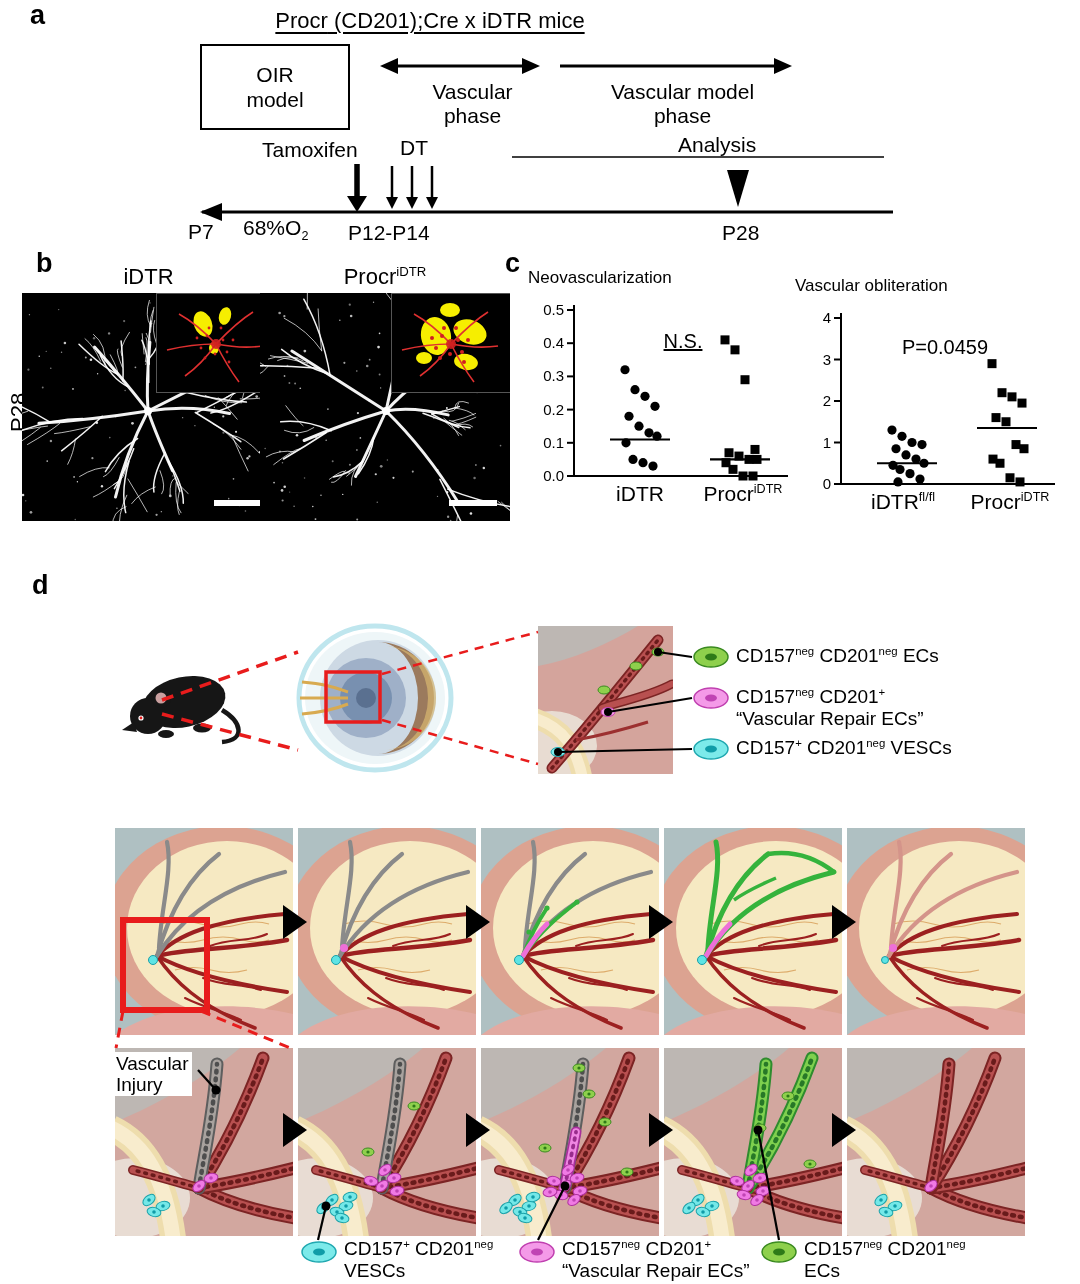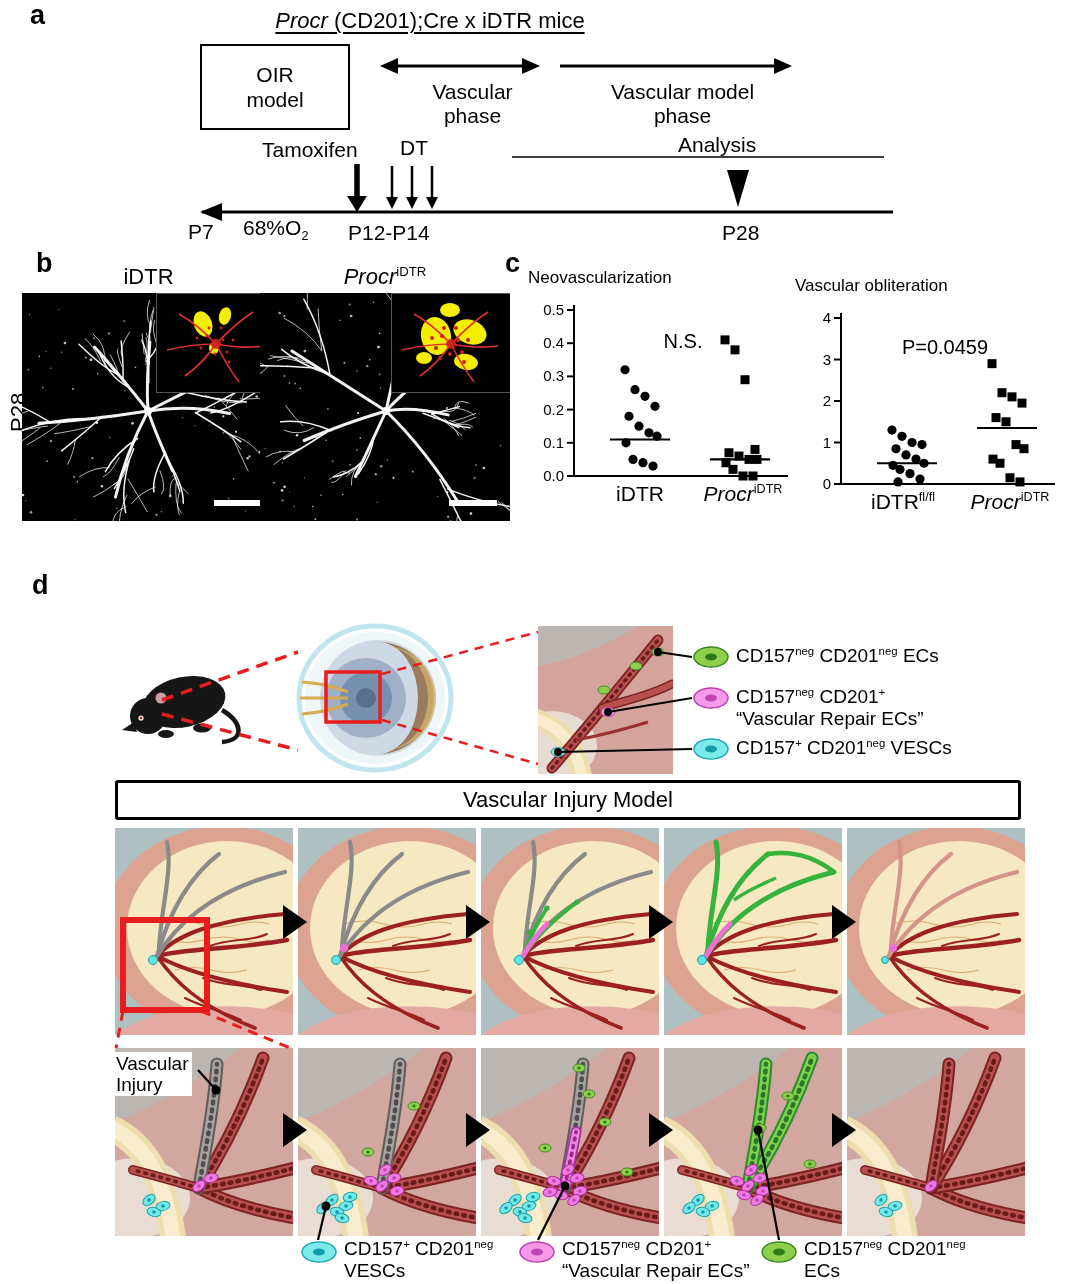--- a/index.html
+++ b/index.html
@@ -1,21 +1,21 @@
 <!DOCTYPE html>
 <html><head>
 <meta charset="utf-8">
 <style>
   html,body{margin:0;padding:0;background:#fff;}
   .root{position:relative;width:1080px;height:1284px;background:#fff;
         font-family:"Liberation Sans",sans-serif;color:#000;overflow:hidden;}
   .abs{position:absolute;}
   svg{display:block;font-family:inherit;}
   .plabel{font-weight:700;font-size:27px;line-height:1;}
-  .it{font-style:italic;}
+  .it{}
   sup{font-size:0.6em;line-height:0;}
   sub{font-size:0.6em;line-height:0;}
   .t21{font-size:21px;line-height:1.15;}
   .t19{font-size:19px;line-height:22px;white-space:nowrap;}
   .ctr{text-align:center;}
   .fig-title{font-size:22px;text-decoration:underline;text-underline-offset:4px;white-space:nowrap;}
   .oirbox{border:2.5px solid #000;display:flex;flex-direction:column;align-items:center;justify-content:center;font-size:21px;line-height:1.2;}
   .bimg{background:#000;overflow:hidden;}
   .binset{position:absolute;background:#000;border:1px solid #555;}
   .scalebar{position:absolute;background:#fff;width:48px;height:6px;}
@@ -489,21 +489,21 @@
         <rect x="196.5" y="150.26" width="9" height="9" fill="#000"></rect>
         <rect x="206.5" y="153.58" width="9" height="9" fill="#000"></rect>
         <rect x="216.5" y="156.9" width="9" height="9" fill="#000"></rect>
         <rect x="224.5" y="156.9" width="9" height="9" fill="#000"></rect>
         <rect x="193.5" y="160.22" width="9" height="9" fill="#000"></rect>
         <rect x="200.5" y="166.86" width="9" height="9" fill="#000"></rect>
         <rect x="210.5" y="173.5" width="9" height="9" fill="#000"></rect>
         <rect x="220.5" y="173.5" width="9" height="9" fill="#000"></rect>
         <line x1="182" y1="161.4" x2="242" y2="161.4" stroke="#000" stroke-width="2.2"></line>
       </svg>
-    <div class="cann" style="left:155px;top:62px;">N.S.</div>
+    <div class="cann" style="left:155px;top:62px;text-decoration:underline;">N.S.</div>
     <div class="glabel" style="left:112px;"><span>iDTR</span></div>
     <div class="glabel" style="left:215px;"><span class="it">Procr</span><sup>iDTR</sup></div>
   </div>
 
   <div class="abs chart" style="left:795px;top:268px;height:250px;margin-top:8px;">
     <div class="ctitle">Vascular obliteration</div>
     <svg width="285" height="200" style="position:absolute;left:0;top:30px;">
         <line x1="46" y1="7" x2="46" y2="178" stroke="#000" stroke-width="2"></line>
         <line x1="46" y1="178" x2="260" y2="178" stroke="#000" stroke-width="2"></line>
         <line x1="39" y1="178" x2="46" y2="178" stroke="#000" stroke-width="2"></line>
@@ -617,21 +617,20 @@
   </div>
 
   <svg class="abs" style="left:692px;top:737px;" width="38" height="24">
     <ellipse cx="19" cy="12" rx="17" ry="10" stroke="#20a8b0" stroke-width="1.5" fill="#7ceaea"></ellipse>
     <ellipse cx="19" cy="12" rx="6" ry="3.5" fill="#109ca8"></ellipse>
   </svg>
   <div class="abs t19" style="left:736px;top:737px;">
     <span>CD157</span><sup>+</sup><span> CD201</span><sup>neg</sup><span> VESCs</span>
   </div>
 
-  <div class="abs titlebox" style="left:115px;top:780px;width:900px;height:34px;">Vascular Injury Model</div>
 
   <div class="abs ipanel" style="left:115px;top:828px;">
       <svg width="178" height="207">
         <rect width="178" height="207" fill="#afc0c2"></rect>
         <ellipse cx="108" cy="102" rx="120" ry="104" fill="#dca391"></ellipse>
         <ellipse cx="112" cy="100" rx="100" ry="87" fill="#f6e9c2"></ellipse>
         <path d="M0,207 C40,176 120,172 178,186 L178,207 Z" fill="#e2aaa2"></path>
         <path d="M46,96 q20,-6 40,0 q20,6 40,0 q15,-4 28,0" stroke="#d08a3c" stroke-width="1.2" fill="none" opacity="0.65"></path>
         <path d="M52,112 q18,5 36,0 q20,-6 40,0 q14,4 26,0" stroke="#d08a3c" stroke-width="1.2" fill="none" opacity="0.65"></path>
         <path d="M60,142 q18,-5 36,0 q18,5 36,0" stroke="#d08a3c" stroke-width="1.2" fill="none" opacity="0.65"></path>

